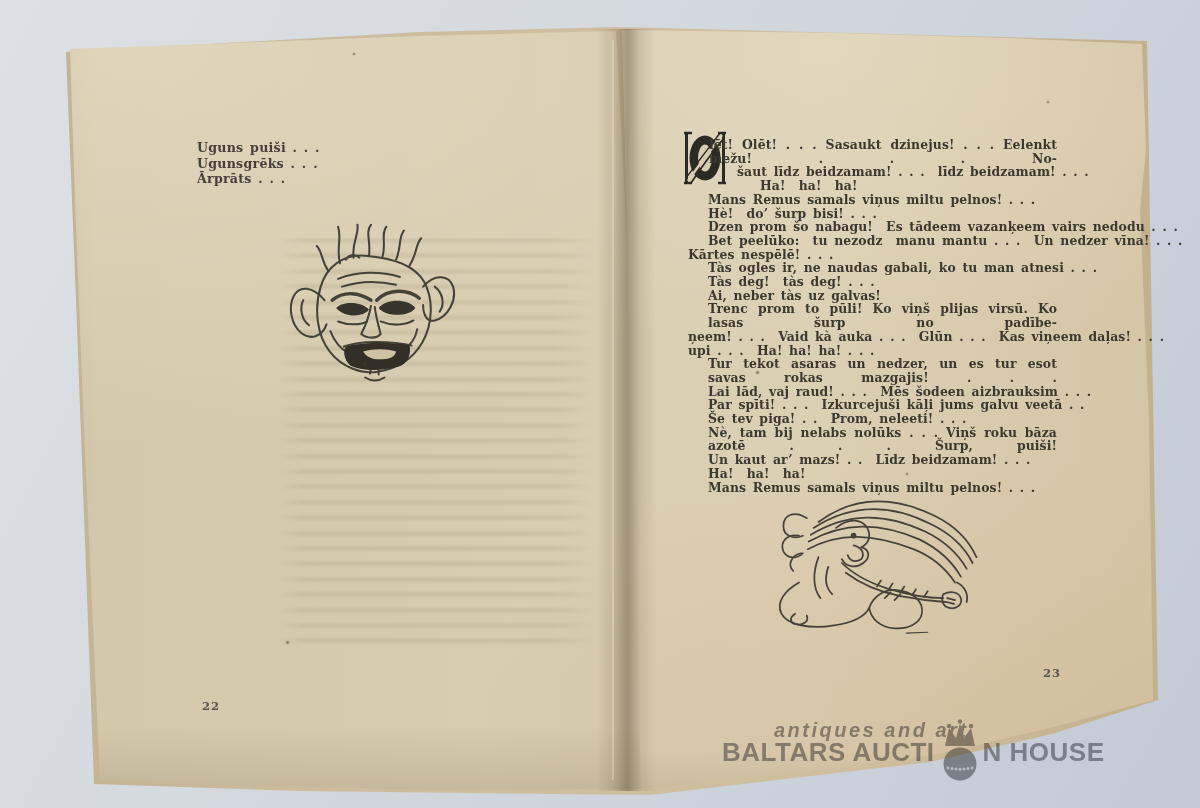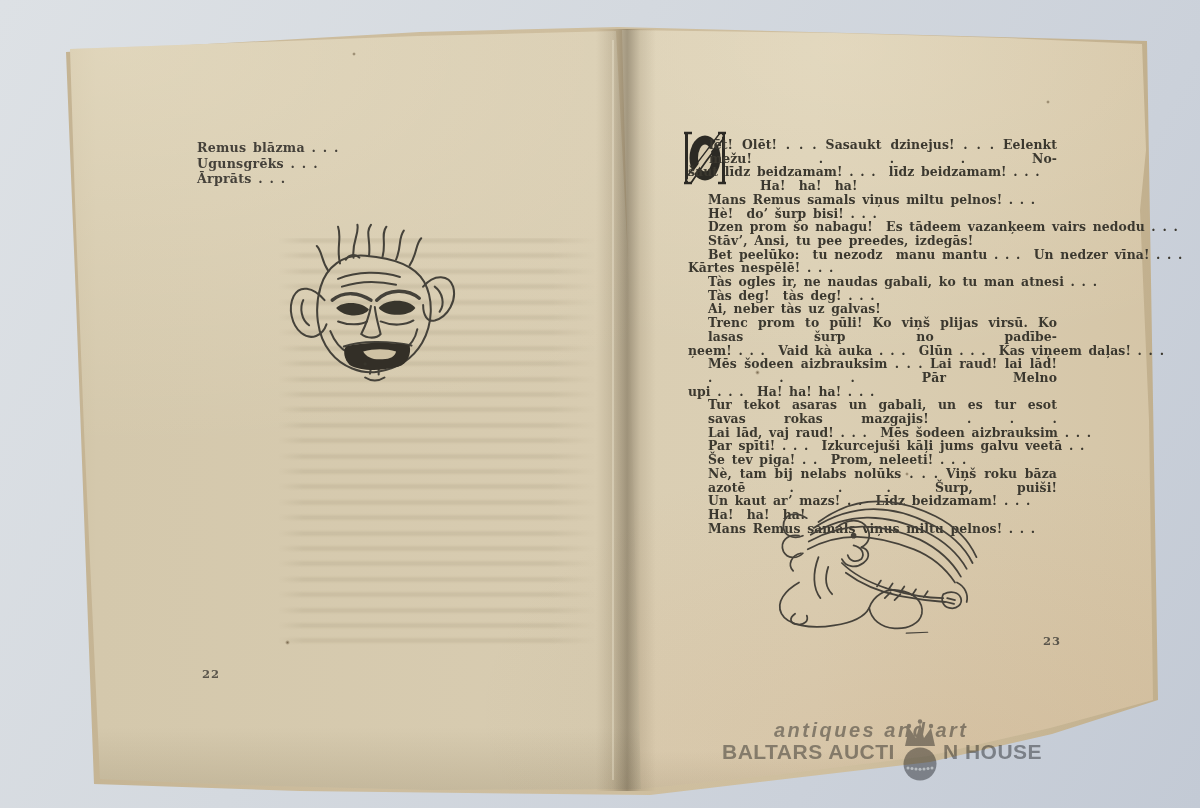--- a/index.html
+++ b/index.html
@@ -24,70 +24,70 @@
     radial-gradient(80% 60% at 80% 95%,rgba(196,150,108,.20),transparent 65%),
     radial-gradient(90% 70% at 70% 6%,rgba(255,249,228,.22),transparent 55%),
     linear-gradient(180deg,rgba(255,255,255,0) 93%,rgba(100,82,52,.18) 100%),
     linear-gradient(90deg,#b5a583 0%,#cdbe9f 5%,#d8ccb1 22%,#dbcfb4 68%,#d4c4a5 100%);}
   .gutter{position:absolute;left:596px;top:29px;width:60px;height:762px;
     background:linear-gradient(90deg,transparent 0%,rgba(97,80,52,.16) 28%,rgba(66,54,34,.38) 52%,rgba(97,80,52,.14) 74%,transparent 100%);}
   .crease{position:absolute;left:612px;top:40px;width:2px;height:740px;background:rgba(255,250,233,.28);}
   
   .heading{position:absolute;left:197px;top:140px;font-size:12.6px;font-weight:700;
     line-height:15.6px;color:#45413a;letter-spacing:.25px;word-spacing:2px;white-space:pre;}
-  .pagenum{position:absolute;font-size:11.5px;font-weight:700;color:#5a554b;letter-spacing:1px;}
+  .pagenum{position:absolute;font-size:11.5px;font-weight:700;color:#5a554b;letter-spacing:1px;margin-top:32px;}
   .pn-22{left:202px;top:667px;}
   .pn-23{left:1043px;top:634px;}
   .showthrough{position:absolute;left:278px;top:238px;width:318px;height:412px;opacity:.38;filter:blur(1.1px);
     background:
      repeating-linear-gradient(180deg,rgba(118,106,78,.30) 0 5px,transparent 5px 15.4px);
     -webkit-mask-image:linear-gradient(90deg,transparent 0,#000 8%,#000 86%,transparent 100%),
      linear-gradient(180deg,#000 0 60%,transparent 62%,#000 64%);
     mask-image:linear-gradient(90deg,transparent 0,#000 8%,#000 86%,transparent 100%);}
   .speck{position:absolute;border-radius:50%;background:radial-gradient(circle,rgba(92,74,48,.75),rgba(92,74,48,0) 70%);}
   
   .textblock{position:absolute;left:688px;top:138px;width:369px;font-size:12.4px;font-weight:700;
     line-height:13.7px;color:#3b382f;letter-spacing:.1px;word-spacing:2.2px;}
   .tl{white-space:pre;min-height:13.7px;}
   .tl.j{white-space:normal;text-align:justify;text-align-last:justify;}
   .tl.ind{padding-left:20px;}
   .tl.dc1{padding-left:21px;}
-  .tl.dc2{}
+  .tl.dc2{padding-left:49px;}
   .tl.dc3{padding-left:72px;}
   .dropcap{position:absolute;left:684px;top:131px;}
   .illu{position:absolute;}
   .illu-mask{left:282px;top:221px;}
   .illu-fig{left:760px;top:487px;}
   
   .watermark{position:absolute;left:0;top:0;width:1200px;height:808px;pointer-events:none;
     color:#8f9193;mix-blend-mode:multiply;opacity:.88;z-index:50;}
   .wm-tag{position:absolute;left:774px;top:719px;font-family:"Liberation Sans",sans-serif;
     font-style:italic;font-weight:700;font-size:20px;letter-spacing:2.5px;}
   .wm-brand{position:absolute;left:722px;top:737px;display:flex;align-items:flex-start;
-    font-family:"Liberation Sans",sans-serif;font-weight:700;font-size:21px;letter-spacing:.5px;line-height:30px;}
+    font-family:"Liberation Sans",sans-serif;font-weight:700;font-size:26px;letter-spacing:.5px;line-height:30px;}
   .wm-icon{margin:-18px 1px 0 3px;}
 </style>
 </head>
 <body>
 
 <div class="stage">
 
   <div class="underpages"></div>
 
   <div class="page page-left">
     <div class="paper"></div>
   </div>
 
   <div class="page page-right">
     <div class="paper"></div>
   </div>
   <div class="gutter"></div>
   <div class="crease"></div>
 
-  <div class="heading"><div>Remus blāzma . . .</div><div>Ugunsgrēks . . .</div><div>Ārprāts . . .</div></div>
+  <div class="heading"><div>Uguns puiši . . .</div><div>Ugunsgrēks . . .</div><div>Ārprāts . . .</div></div>
 
   <div class="showthrough"></div>
 
   <svg class="illu illu-mask" width="174" height="168" viewBox="0 0 180 170">
     <g fill="none" stroke="#45423a" stroke-width="2.1" stroke-linecap="round">
       <path d="M86,34 C63,32 46,46 40,66 C33,89 36,117 50,134 C62,149 82,157 99,154 C118,151 135,141 145,124 C156,105 157,79 147,61 C137,43 112,36 86,34 Z"></path>
       <path d="M44,80 C32,66 18,64 12,76 C6,88 10,106 20,114 C30,122 42,117 46,105"></path>
       <path d="M22,80 C18,88 20,100 28,106"></path>
       <path d="M146,66 C158,52 173,54 177,66 C181,80 172,97 158,101 C150,103 146,95 146,85"></path>
       <path d="M158,66 C166,72 169,84 163,92"></path>
@@ -133,31 +133,29 @@
     <path d="M2,47 C10,36 27,14 36,2" stroke="#2c2a24" stroke-width="1.4" fill="none"></path>
   </svg>
 
   <div class="textblock" id="rp-lines">
       <div class="tl dc1 j">lēt! Olēt! . . . Sasaukt dzinejus! . . . Eelenkt mežu! . . . No-</div>
       <div class="tl dc2">šaut līdz beidzamam! . . .  līdz beidzamam! . . .</div>
       <div class="tl dc3">Ha!  ha!  ha!</div>
       <div class="tl ind">Mans Remus samals viņus miltu pelnos! . . .</div>
       <div class="tl ind">Hè!  do’ šurp bisi! . . .</div>
       <div class="tl ind">Dzen prom šo nabagu!  Es tādeem vazanķeem vairs nedodu . . .</div>
-      <div class="tl ind">Stāv’, Ansi, tu pee preedes, izdegās!</div>
       <div class="tl ind">Bet peelūko:  tu nezodz  manu mantu . . .  Un nedzer vīna! . . .</div>
       <div class="tl ">Kārtes nespēlē! . . .</div>
       <div class="tl ind">Tàs ogles ir, ne naudas gabali, ko tu man atnesi . . .</div>
       <div class="tl ind">Tàs deg!  tàs deg! . . .</div>
       <div class="tl ind">Ai, neber tàs uz galvas!</div>
       <div class="tl ind j">Trenc prom to pūli! Ko viņš plijas virsū. Ko lasas šurp no padībe-</div>
       <div class="tl ">ņeem! . . .  Vaid kà auka . . .  Glūn . . .  Kas viņeem daļas! . . .</div>
-      <div class="tl ind j">Mēs šodeen aizbrauksim . . . Lai raud! lai lād! . . . Pār Melno</div>
       <div class="tl ">upi . . .  Ha! ha! ha! . . .</div>
-      <div class="tl ind j">Tur tekot asaras un gabali, un es tur esot savas rokas mazgajis! . . .</div>
+      <div class="tl ind j">Tur tekot asaras un nedzer, un es tur esot savas rokas mazgajis! . . .</div>
       <div class="tl ind">Lai lād, vaj raud! . . .  Mēs šodeen aizbrauksim . . .</div>
       <div class="tl ind">Par spīti! . . .  Izkurcejuši kāļi jums galvu veetā . .</div>
       <div class="tl ind">Še tev piga! . .  Prom, neleeti! . . .</div>
       <div class="tl ind j">Nè, tam bij nelabs nolūks . . . Viņš roku bāza azotē . . . Šurp, puiši!</div>
       <div class="tl ind">Un kaut ar’ mazs! . .  Līdz beidzamam! . . .</div>
       <div class="tl ind">Ha!  ha!  ha!</div>
       <div class="tl ind">Mans Remus samals viņus miltu pelnos! . . .</div>
     </div>
 
   <svg class="illu illu-fig" width="234" height="152" viewBox="0 0 240 152">

